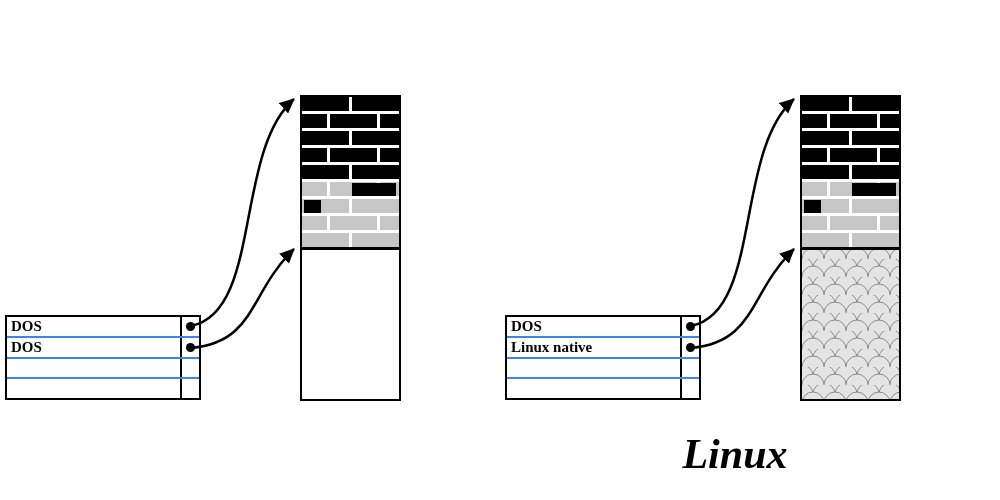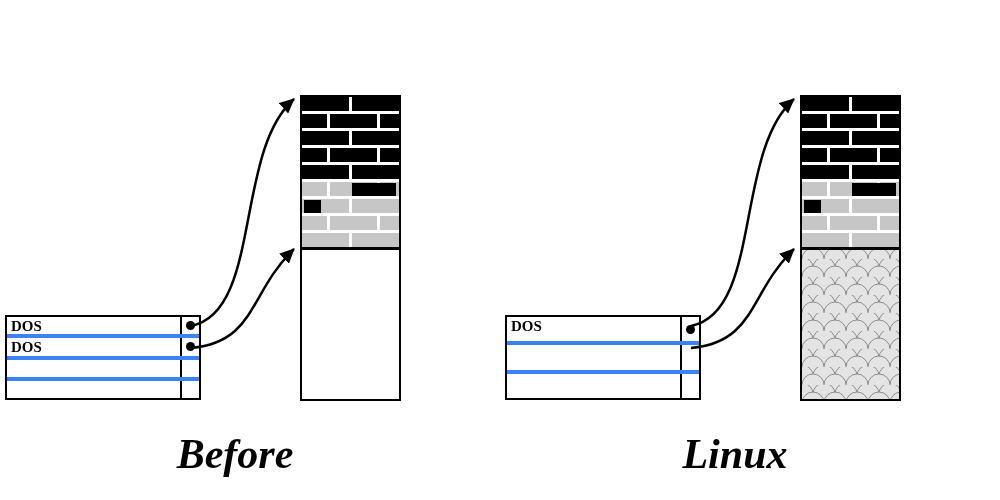--- a/index.html
+++ b/index.html
@@ -5,21 +5,21 @@
   * { margin:0; padding:0; box-sizing:border-box; }
   html,body { width:1000px; height:500px; background:#fff; }
   body { font-family:"Liberation Serif", serif; position:relative; }
   .stage { position:absolute; top:0; left:0; width:1000px; height:500px; background:#fff; overflow:hidden; }
   .panel { position:absolute; top:0; width:500px; height:500px; }
   .panel.before { left:0; }
   .panel.after  { left:500px; }
 
   .ptable { position:absolute; left:5px; top:315px; width:196px; height:85px;
             border:2px solid #000; background:#fff; display:flex; flex-direction:column; }
-  .prow { flex:1; display:flex; border-bottom:4px solid #3b82f6; min-height:0; }
+  .prow { flex:1; display:flex; border-bottom:2px solid #3b82f6; min-height:0; }
   .prow:last-child { border-bottom:none; }
   .plabel { flex:1; font-weight:bold; font-size:15px; line-height:19px; padding-left:4px;
             font-family:"Liberation Serif", serif; color:#000; white-space:nowrap; overflow:hidden; }
   .pmark { width:19px; border-left:2px solid #000; display:flex; align-items:center; justify-content:center; }
   .dot { width:9px; height:9px; border-radius:50%; background:#000; display:block; }
 
   .disk { position:absolute; left:300px; top:95px; width:101px; height:306px;
           border:2px solid #000; background:#fff; }
   .disk svg { display:block; width:97px; height:302px; }
 
@@ -97,28 +97,33 @@
     <div class="disk">
       <svg viewBox="0 0 97 302">
         <rect x="0" y="0" width="97" height="84" fill="url(#pat-brick-dark)"></rect>
         <rect x="0" y="84" width="97" height="66" fill="url(#pat-brick-light)"></rect>
         <rect x="50" y="86" width="44" height="13" fill="#000"></rect>
         <rect x="2" y="103" width="17" height="13" fill="#000"></rect>
         <rect x="0" y="150" width="97" height="3" fill="#000"></rect>
       </svg>
     </div>
 
-    <div class="caption">Before</div>
   </section>
 
   <section class="panel after">
 
     <div class="ptable">
       <div class="prow">
         <div class="plabel">DOS</div>
+        <div class="pmark">
+            <span class="dot"></span>
+          </div>
+      </div>
+      <div class="prow">
+        <div class="plabel">Linux native</div>
         <div class="pmark">
             <span class="dot"></span>
           </div>
       </div>
       <div class="prow">
         <div class="plabel"></div>
         <div class="pmark"></div>
       </div>
       <div class="prow">
         <div class="plabel"></div>

